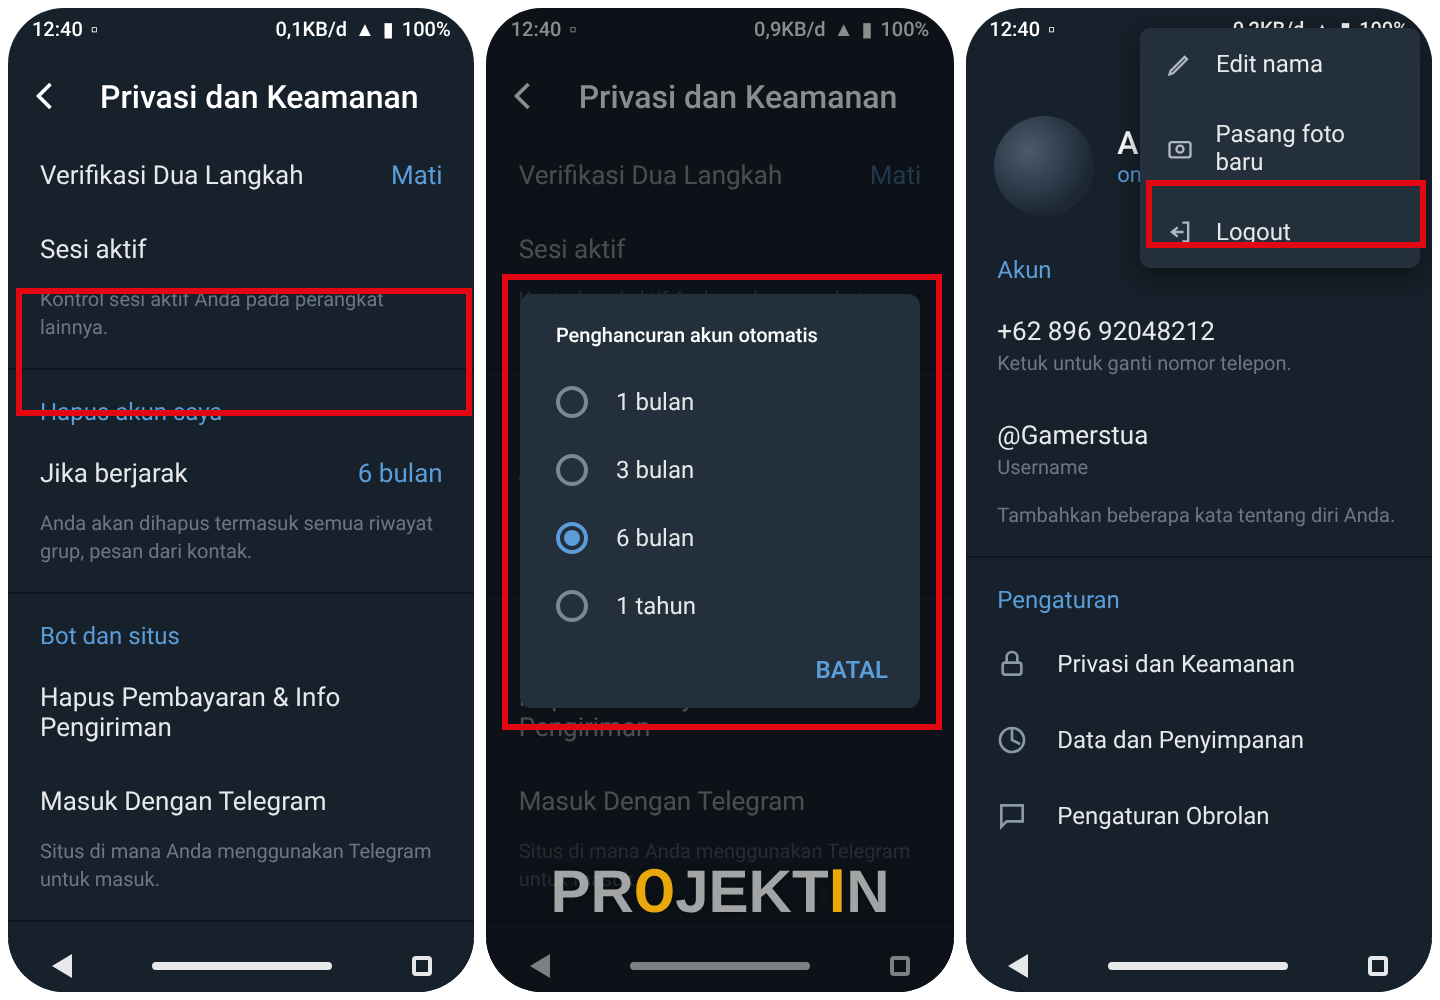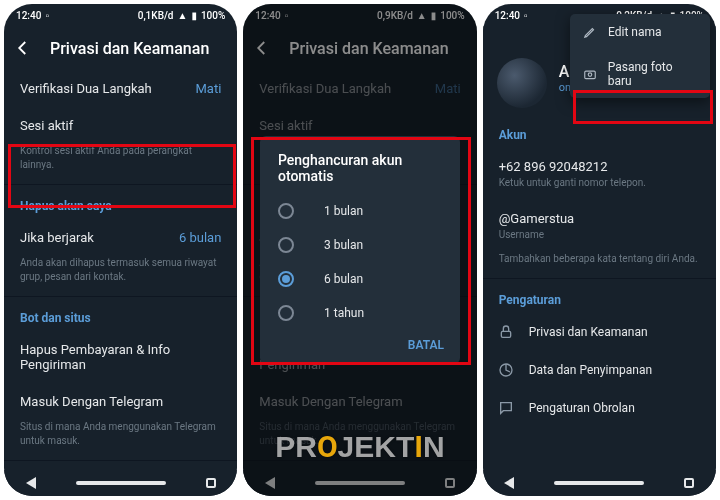--- a/index.html
+++ b/index.html
@@ -10,32 +10,32 @@
 .status-right{display:flex;gap:4px;align-items:center}
 .header{height:44px;display:flex;align-items:center;padding:0 8px;gap:16px}
 .back-arrow{width:22px;height:22px;display:flex;align-items:center;justify-content:center}
 .header-title{font-size:16px;font-weight:500;color:#fff}
 .content{flex:1;overflow:hidden}
 .row{padding:11px 16px;position:relative}
 .row-2col{display:flex;justify-content:space-between;align-items:center}
 .row-label{font-size:13px;color:#e6e8ea}
 .row-value{font-size:13px;color:#5b9dd8}
 .divider{height:1px;background:#0e1621;margin:2px 0}
-.section-hdr{padding:12px 16px 6px;font-size:12px;color:#5b9dd8;font-weight:700}
+.section-hdr{padding:12px 16px 6px;font-size:12px;color:#5b9dd8;font-weight:400}
 .hint{padding:0 16px 10px;font-size:10px;color:#6b7883;line-height:1.4}
 .red-box{position:absolute;border:3px solid #e30613;pointer-events:none;z-index:5}
 .nav-bar{height:26px;display:flex;justify-content:center;align-items:center;gap:40px;background:#17212b}
 .nav-pill{width:90px;height:4px;background:#e6e8ea;border-radius:2px}
 .nav-btn{width:10px;height:10px;border:2px solid #e6e8ea;border-radius:2px}
 .nav-tri{width:0;height:0;border-top:6px solid transparent;border-bottom:6px solid transparent;border-right:10px solid #e6e8ea}
 
 .scrim{position:absolute;inset:0;background:rgba(0,0,0,.45);display:flex;align-items:center;justify-content:center;z-index:3}
 .dialog{width:200px;background:#232f3a;border-radius:6px;padding:16px 0 6px}
-.dialog h3{font-size:14px;font-weight:500;color:#fff;padding:0 18px 10px}
-.radio-row{display:flex;align-items:center;gap:30px;padding:9px 18px}
+.dialog h3{font-size:10px;font-weight:500;color:#fff;padding:0 18px 10px}
+.radio-row{display:flex;align-items:center;gap:14px;padding:9px 18px}
 .radio{width:16px;height:16px;border:2px solid #7c8794;border-radius:50%;display:flex;align-items:center;justify-content:center}
 .radio.sel{border-color:#5b9dd8}
 .radio.sel::after{content:"";width:8px;height:8px;background:#5b9dd8;border-radius:50%}
 .radio-label{font-size:12px;color:#e6e8ea}
 .dialog-btn{text-align:right;padding:8px 16px 6px;font-size:12px;font-weight:600;color:#5b9dd8}
 
 .color-banner{height:90px;background:#17212b;position:relative;padding:10px 14px;display:flex;align-items:flex-start;gap:12px}
 .avatar{width:50px;height:50px;border-radius:50%;background:radial-gradient(circle at 35% 35%,#4b5a6d 0%,#1c2733 70%);margin-top:22px}
 .prof-name{font-size:16px;font-weight:500;color:#fff;margin-top:26px}
 .prof-status{font-size:11px;color:#5b9dd8}
@@ -209,20 +209,28 @@
       </div>
     <div class="menu-item">
         <span class="mi-icon">
           <svg width="14" height="14" viewBox="0 0 24 24" fill="none" stroke="currentColor" stroke-width="2">
             <rect x="3" y="7" width="18" height="13" rx="2"></rect>
             <circle cx="12" cy="13" r="3"></circle>
           </svg>
         </span>
         <span>Pasang foto baru</span>
       </div>
+    <div class="menu-item">
+        <span class="mi-icon">
+          <svg width="14" height="14" viewBox="0 0 24 24" fill="none" stroke="currentColor" stroke-width="2">
+            <path d="M14 4h5v16h-5M10 8l-5 4 5 4M5 12h10"></path>
+          </svg>
+        </span>
+        <span>Logout</span>
+      </div>
   </div>
   <div class="content">
     <div class="section-hdr">Akun</div>
     <div class="row" style="padding-bottom:2px"><span class="row-label">+62 896 92048212</span></div>
     <div class="hint">Ketuk untuk ganti nomor telepon.</div>
     <div class="row" style="padding-bottom:2px"><span class="row-label">@Gamerstua</span></div>
     <div class="hint">Username</div>
     <div class="hint">Tambahkan beberapa kata tentang diri Anda.</div>
     <div class="divider"></div>
     <div class="section-hdr">Pengaturan</div>

